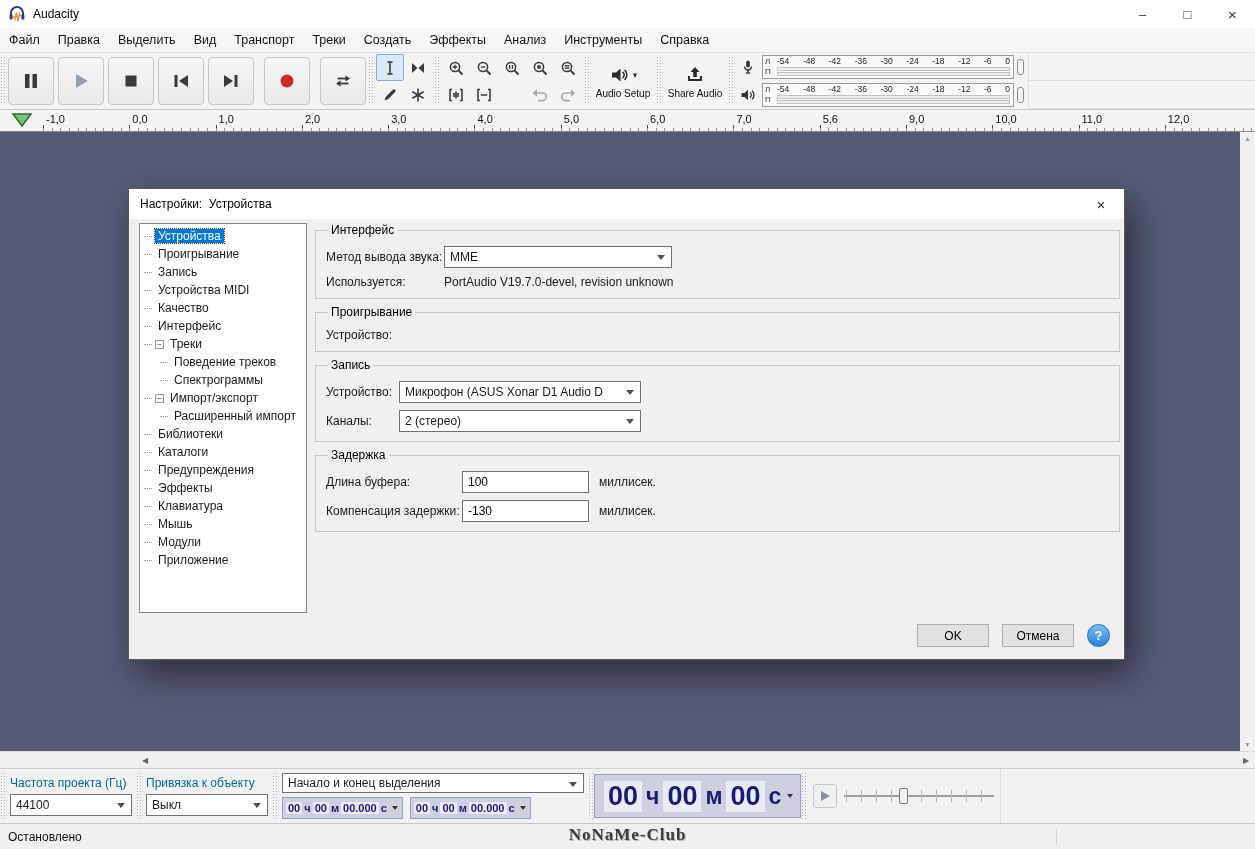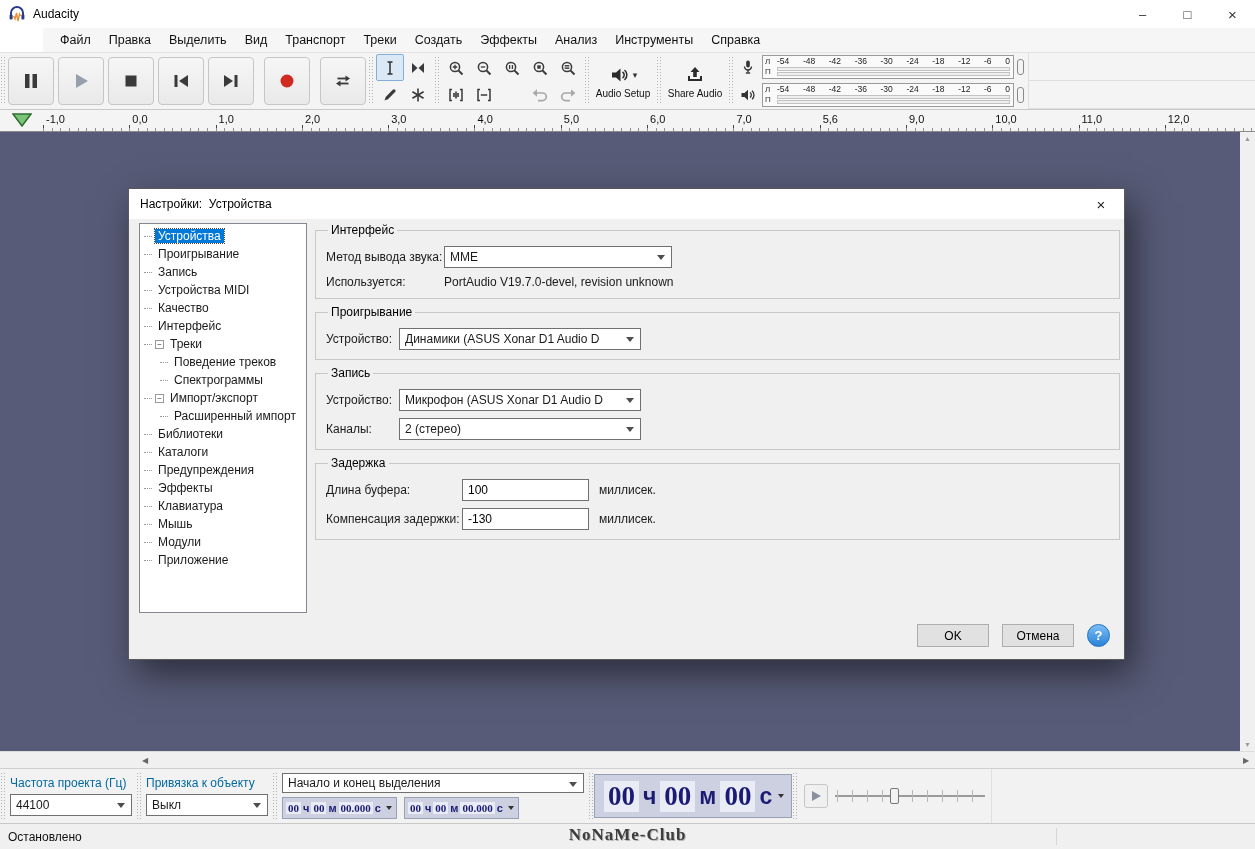--- a/index.html
+++ b/index.html
@@ -9,21 +9,21 @@
 
   
   .titlebar { height:28px; background:#ffffff; display:flex; align-items:center; }
   .app-icon { width:18px; height:18px; margin:0 7px 0 8px; }
   .win-title { font-size:12px; color:#000; }
   .win-controls { margin-left:auto; display:flex; height:100%; }
   .win-btn { width:45px; display:flex; align-items:center; justify-content:center; font-size:13px; color:#333; }
   .win-btn:last-child { font-size:15px; }
 
   
-  .menubar { height:24px; background:#f6f6f6; display:flex; align-items:center; padding-left:8px;margin-left:43px; }
+  .menubar { height:24px; background:#f6f6f6; display:flex; align-items:center; padding-left:0; }
   .menu-item { padding:3px 9px; font-size:12.5px; color:#111; }
 
   
   .toolbar { height:58px; background:#f4f4f4; border-top:1px solid #e2e2e2; border-bottom:1px solid #c9c9c9;
              display:flex; align-items:center; }
   .gripper { width:6px; height:48px; flex:none;
      background-image:repeating-linear-gradient(to bottom,#b3b3b3 0 1px,transparent 1px 3px),
                       repeating-linear-gradient(to bottom,#b3b3b3 0 1px,transparent 1px 3px);
      background-size:1px 100%,1px 100%; background-position:1px 0,4px 0; background-repeat:no-repeat; }
   .transport { display:flex; align-items:center; }
@@ -116,21 +116,21 @@
                       repeating-linear-gradient(to bottom,#b3b3b3 0 1px,transparent 1px 3px);
      background-size:1px 100%,1px 100%; background-position:1px 0,4px 0; background-repeat:no-repeat; }
   .bsec { display:flex; flex-direction:column; justify-content:center; gap:4px; padding:0 4px; }
   .blabel { font-size:12px; color:#0369a1; white-space:nowrap; }
   .cw-rate,.cw-snap { width:122px; height:22px; }
   .cw-selmode { width:302px; height:20px; }
   .times { display:flex; gap:7px; }
   .tsmall { display:flex; align-items:center; border:1px solid #9aa0b4; background:#ccd0e0; color:#1b1b74;
             font-weight:bold; font-size:11px; padding:1px 4px 1px 2px; height:22px; }
   .tdigits { display:flex; align-items:center; }
-  .tdigits .d { background:#e9ebf5; padding:0 2px; margin:0 1px;font-family:Liberation Serif, serif; }
+  .tdigits .d { background:#e9ebf5; padding:0 2px; margin:0 1px; }
   .tdigits .u { padding:0 1px; }
   .car { margin-left:4px; width:0; height:0; border-left:3.5px solid transparent; border-right:3.5px solid transparent;
          border-top:4.5px solid #333; }
   .tbig { display:flex; align-items:center; border:1px solid #9aa0b4; background:#ccd0e0; color:#1b1b74;
           font-weight:bold; font-size:27px; padding:2px 7px; height:44px; }
   .tbig .tdigits .d { padding:0 4px; margin:0 2px; }
   .tbig .tdigits .u { font-size:23px; padding:0 2px; }
   .speed { display:flex; align-items:center; gap:7px; padding:0 6px; }
   .speed-btn { width:24px; height:24px; border:1px solid #c6c6c6; border-radius:3px; background:#f0f0f0;
                display:flex; align-items:center; justify-content:center; }
@@ -609,24 +609,20 @@
         <div class="frow">
           <span class="flabel w-i">Используется:</span>
           <span>PortAudio V19.7.0-devel, revision unknown</span>
         </div>
       </fieldset>
 
       <fieldset>
         <legend>Проигрывание</legend>
         <div class="frow">
           <span class="flabel w-p">Устройство:</span>
-          <span class="combo cw-dev">
-            <span>Динамики (ASUS Xonar D1 Audio D</span>
-              <span class="arr"></span>
-          </span>
         </div>
       </fieldset>
 
       <fieldset>
         <legend>Запись</legend>
         <div class="frow">
           <span class="flabel w-p">Устройство:</span>
           <span class="combo cw-dev">
             <span>Микрофон (ASUS Xonar D1 Audio D</span>
               <span class="arr"></span>

